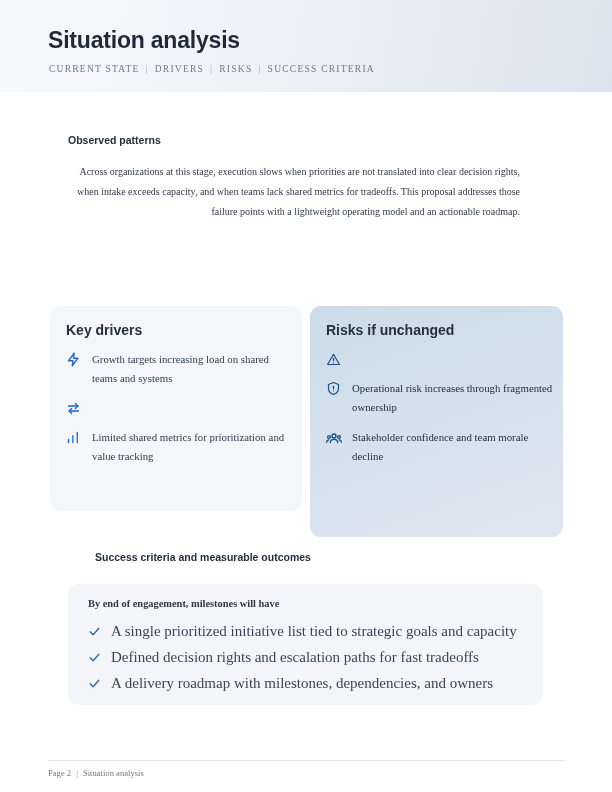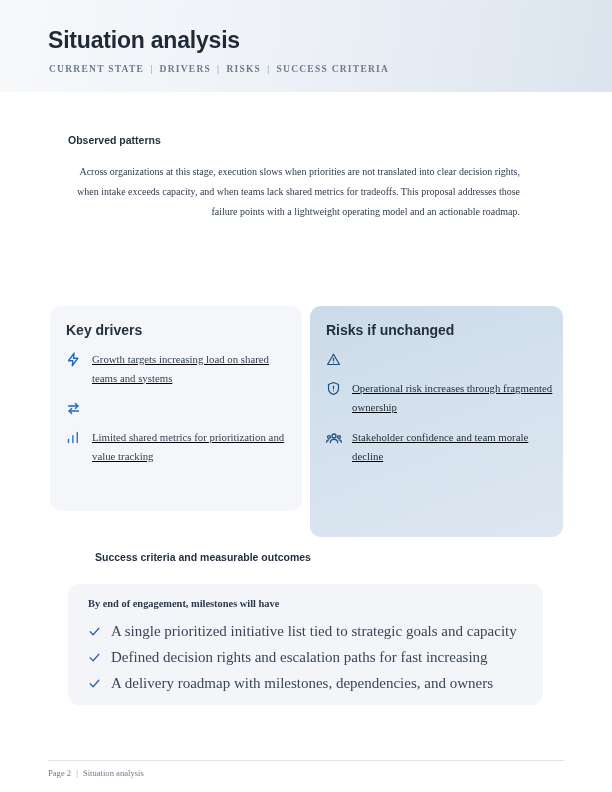--- a/index.html
+++ b/index.html
@@ -33,21 +33,20 @@
     letter-spacing: -0.2px;
   }
   .eyebrow {
     position: absolute;
     left: 49px; top: 64px;
     font-family: "Liberation Serif", serif;
     font-size: 9.5px;
     letter-spacing: 1.25px;
     color: #6b7b90;
     white-space: nowrap;
-    font-weight: bold;
   }
   .eyebrow .sep {
     color: #9aa8ba;
     padding: 0 6px;
   }
 
   
   .sec-heading {
     position: absolute;
     font-family: "Liberation Sans", sans-serif;
@@ -94,21 +93,20 @@
   }
   .card-list {
     position: absolute;
     left: 16px; top: 44px;
     right: 10px;
   }
   .card-row {
     display: flex;
     align-items: flex-start;
     margin-bottom: 12px;
-    text-decoration: underline;
   }
   .card-row .icon-slot {
     flex: 0 0 26px;
     width: 26px;
     padding-top: 2px;
     display: flex;
     justify-content: flex-start;
   }
   .card-row .row-text {
     font-family: "Liberation Serif", serif;
@@ -289,21 +287,21 @@
       </span>
       <span class="row-text">A single prioritized initiative list tied to strategic goals and capacity</span>
     </div>
 
     <div class="success-row">
       <span class="icon-slot">
         <svg width="13" height="13" viewBox="0 0 24 24" fill="none" stroke="#2a63a8" stroke-width="2.3" stroke-linecap="round" stroke-linejoin="round">
           <path d="M4 12.5 9.5 18 20 6"></path>
         </svg>
       </span>
-      <span class="row-text">Defined decision rights and escalation paths for fast increasing</span>
+      <span class="row-text">Defined decision rights and escalation paths for fast tradeoffs</span>
     </div>
 
     <div class="success-row">
       <span class="icon-slot">
         <svg width="13" height="13" viewBox="0 0 24 24" fill="none" stroke="#2a63a8" stroke-width="2.3" stroke-linecap="round" stroke-linejoin="round">
           <path d="M4 12.5 9.5 18 20 6"></path>
         </svg>
       </span>
       <span class="row-text">A delivery roadmap with milestones, dependencies, and owners</span>
     </div>

